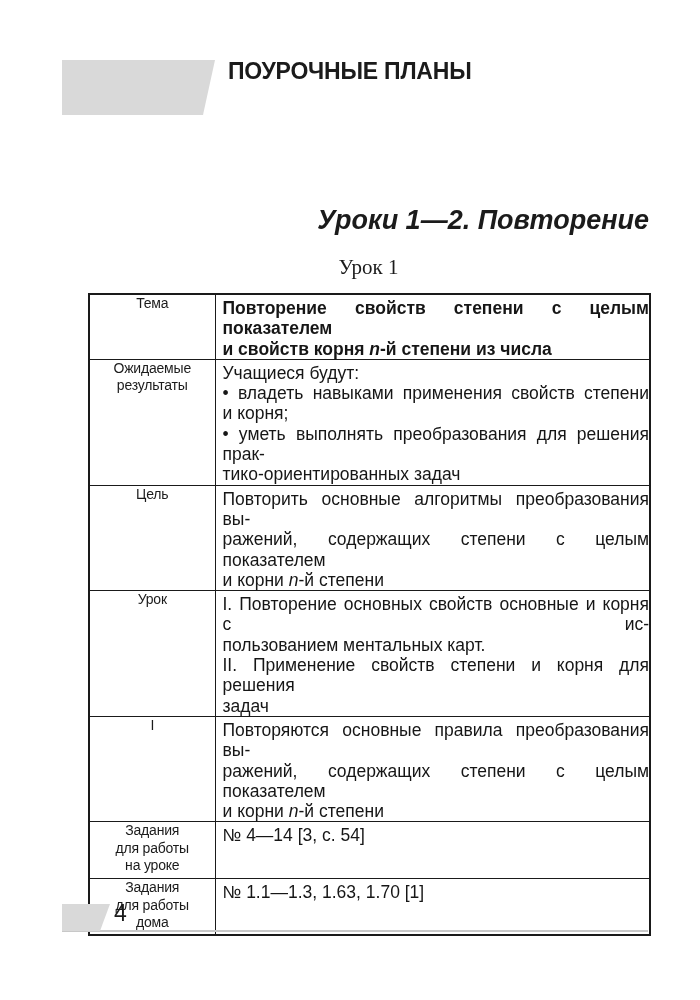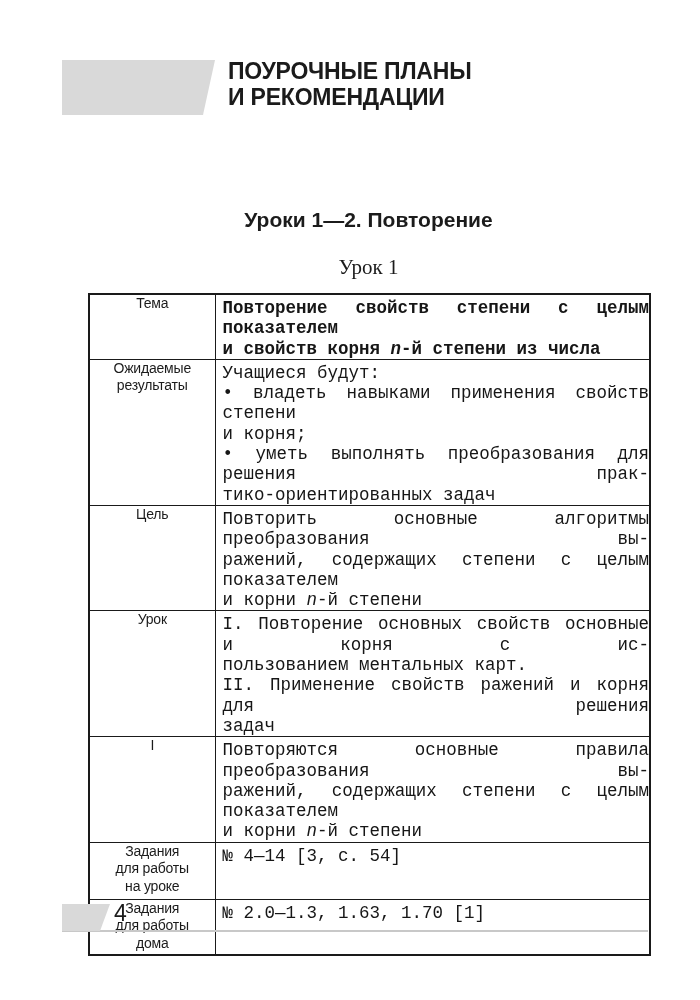--- a/index.html
+++ b/index.html
@@ -28,21 +28,21 @@
   }
 
   .header-title {
     position: absolute; left: 228px; top: 58px;
     font-size: 23px; line-height: 26px; font-weight: bold;
     letter-spacing: -0.2px; color: var(--text, #1b1b1b);
   }
 
   .section-title {
     position: absolute; left: 88px; top: 208px; width: 561px;
-    text-align: center; font-size: 21px; line-height: 24px; font-weight: bold;
+    text-align: right; font-size: 27px; line-height: 24px; font-weight: bold; font-style: italic;
   }
   .lesson-title {
     position: absolute; left: 88px; top: 254px; width: 561px;
     text-align: center; font-family: "Liberation Serif", serif;
     font-size: 21px; line-height: 26px; font-weight: normal;
   }
 
   table.lesson-table {
     position: absolute; left: 88px; top: 293px;
     width: 561px; table-layout: fixed;
@@ -54,21 +54,21 @@
     vertical-align: top;
   }
   td.label-cell {
     text-align: center;
     font-family: "Liberation Sans", sans-serif;
     font-size: 14px; line-height: 17.5px;
     letter-spacing: -0.2px;
     padding: 0 2px 0 2px;
   }
   td.content-cell {
-    font-family: Liberation Mono, monospace;
+    font-family: Liberation Sans, sans-serif;
     font-size: 17.5px; line-height: 20.3px;
     padding: 3px 0 0 7px;
     color: #161616;
   }
   td.content-cell.bold { font-weight: bold; }
   .tl { text-align: justify; text-align-last: justify; }
   .tl.last { text-align-last: left; }
 
   .footer-rule {
     position: absolute; left: 62px; top: 930px;
@@ -82,21 +82,20 @@
 </style>
 </head>
 <body>
 
 <div class="page">
 
   <div class="tab header-tab"></div>
 
   <div class="header-title">
     <div>ПОУРОЧНЫЕ ПЛАНЫ</div>
-    <div>И РЕКОМЕНДАЦИИ</div>
   </div>
 
   <div class="section-title">Уроки 1—2. Повторение</div>
 
   <div class="lesson-title">Урок 1</div>
 
   <table class="lesson-table">
     <colgroup>
         <col style="width:126px">
         <col style="width:435px">
@@ -125,42 +124,42 @@
             <div class="tl">Повторить основные алгоритмы преобразования вы-</div>
             <div class="tl">ражений, содержащих степени с целым показателем</div>
             <div class="tl last">и корни <i>n</i>-й степени</div>
           </td>
       </tr>
       <tr style="height:88px">
         <td class="label-cell">Урок</td>
         <td class="content-cell">
             <div class="tl">I. Повторение основных свойств основные и корня с ис-</div>
             <div class="tl last">пользованием ментальных карт.</div>
-            <div class="tl">II. Применение свойств ражений и корня для решения</div>
+            <div class="tl">II. Применение свойств степени и корня для решения</div>
             <div class="tl last">задач</div>
           </td>
       </tr>
       <tr style="height:70px">
         <td class="label-cell">I</td>
         <td class="content-cell">
             <div class="tl">Повторяются основные правила преобразования вы-</div>
             <div class="tl">ражений, содержащих степени с целым показателем</div>
             <div class="tl last">и корни <i>n</i>-й степени</div>
           </td>
       </tr>
       <tr style="height:57px">
         <td class="label-cell">Задания<br>для работы<br>на уроке</td>
         <td class="content-cell">
             <div class="tl last">№ 4—14 [3, с. 54]</div>
           </td>
       </tr>
       <tr style="height:56px">
         <td class="label-cell">Задания<br>для работы<br>дома</td>
         <td class="content-cell">
-            <div class="tl last">№ 2.0—1.3, 1.63, 1.70 [1]</div>
+            <div class="tl last">№ 1.1—1.3, 1.63, 1.70 [1]</div>
           </td>
       </tr>
     </tbody>
   </table>
 
   <div class="footer-rule"></div>
   <div class="tab footer-tab"></div>
   <div class="page-number">4</div>
 
 </div>

